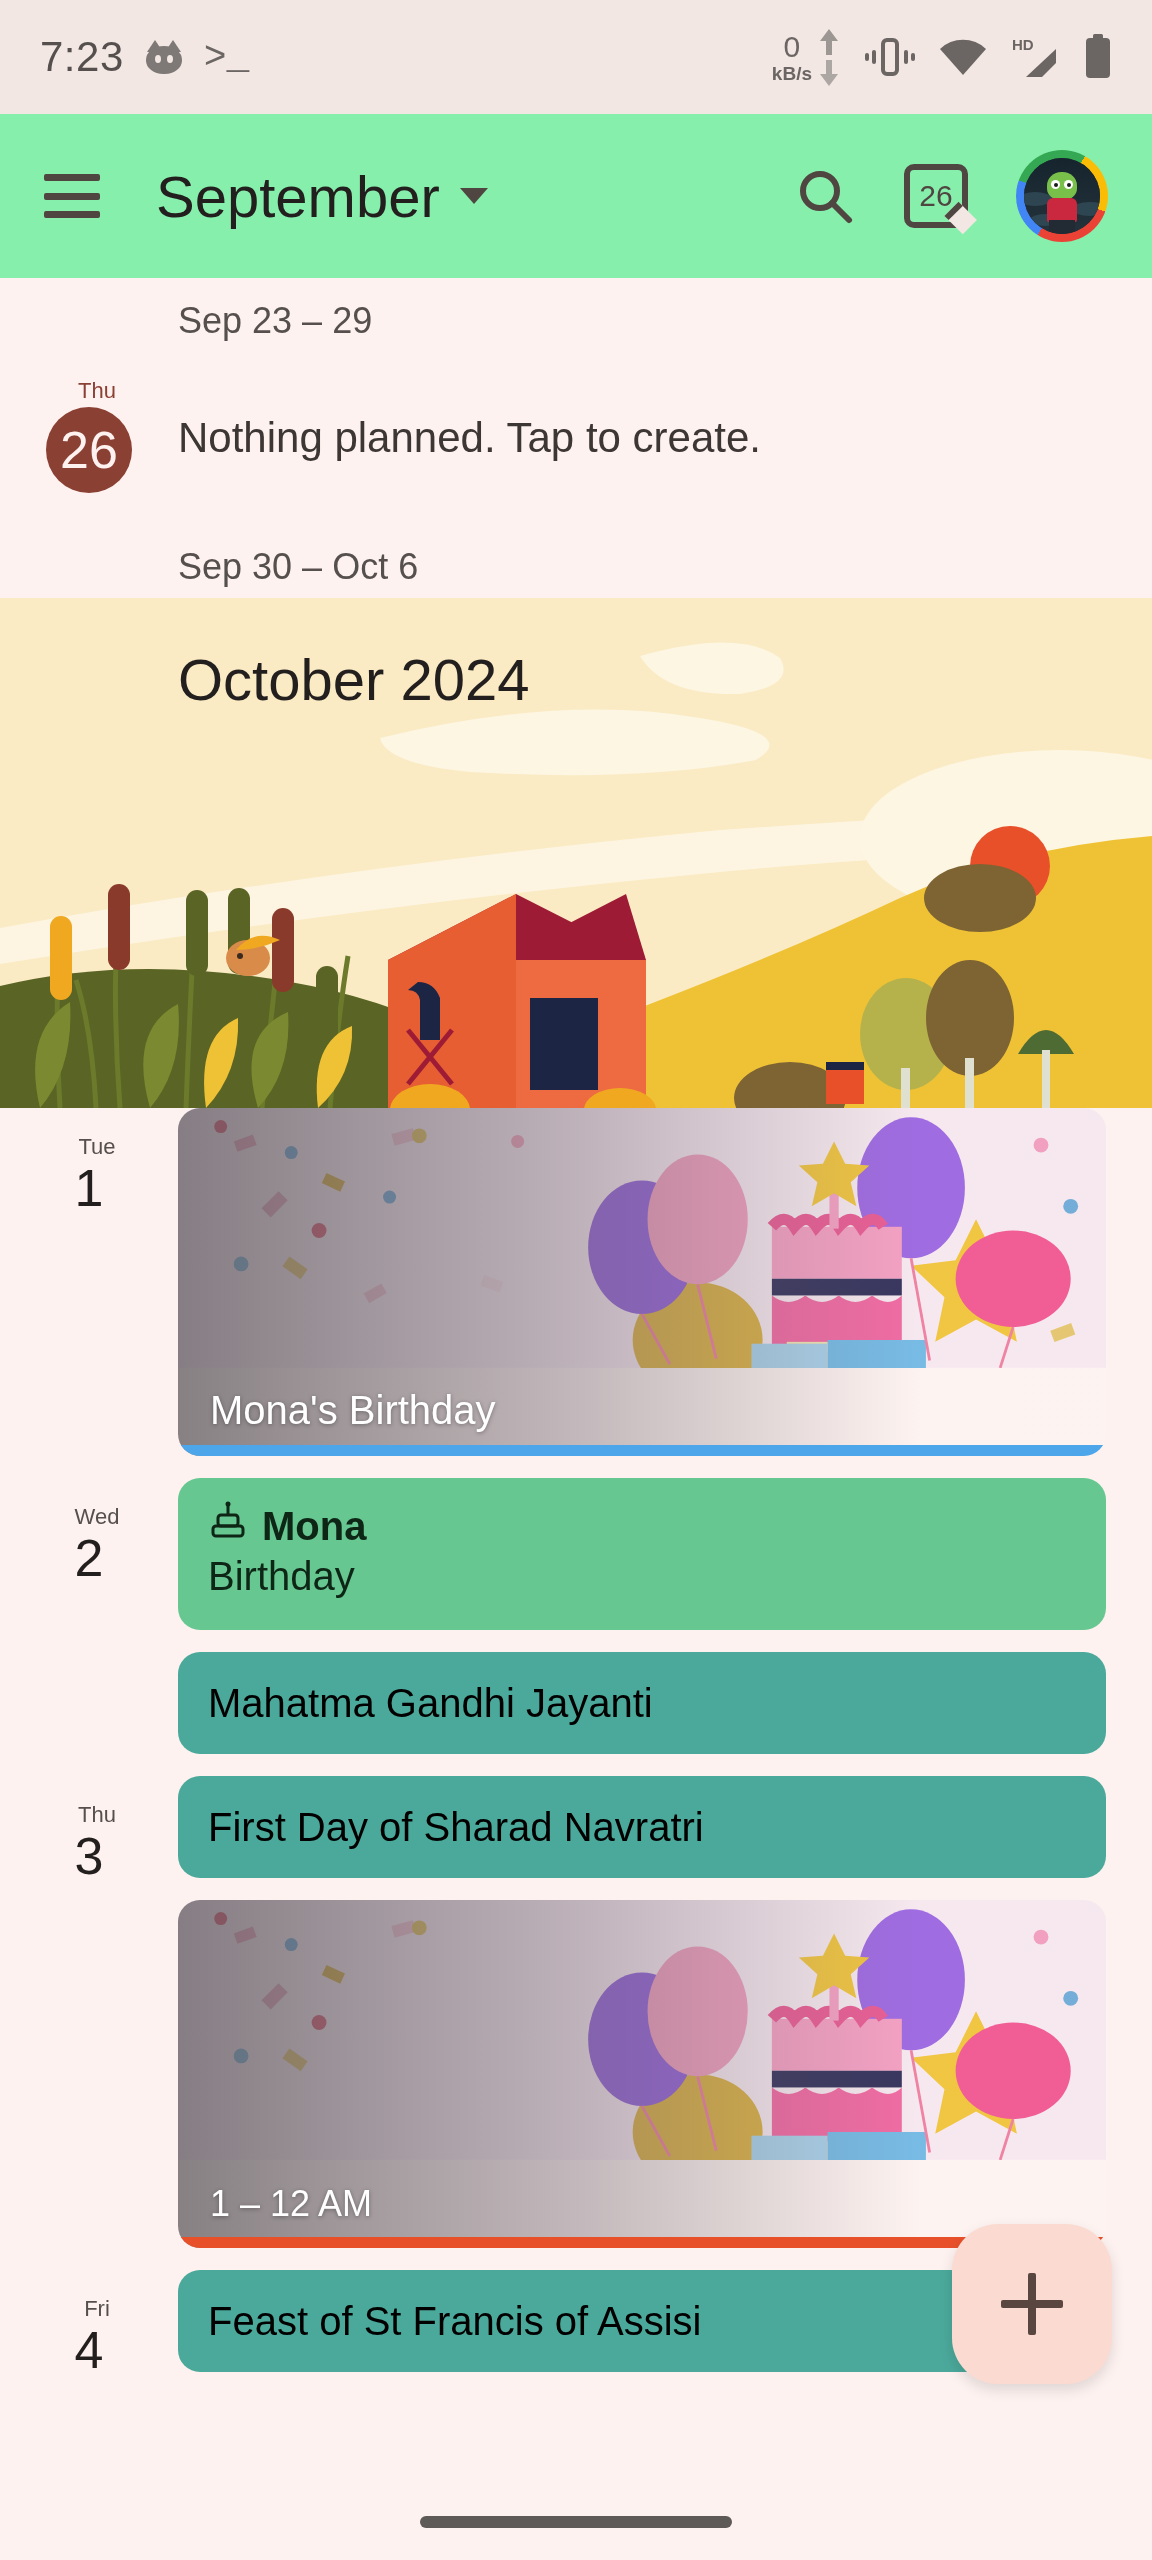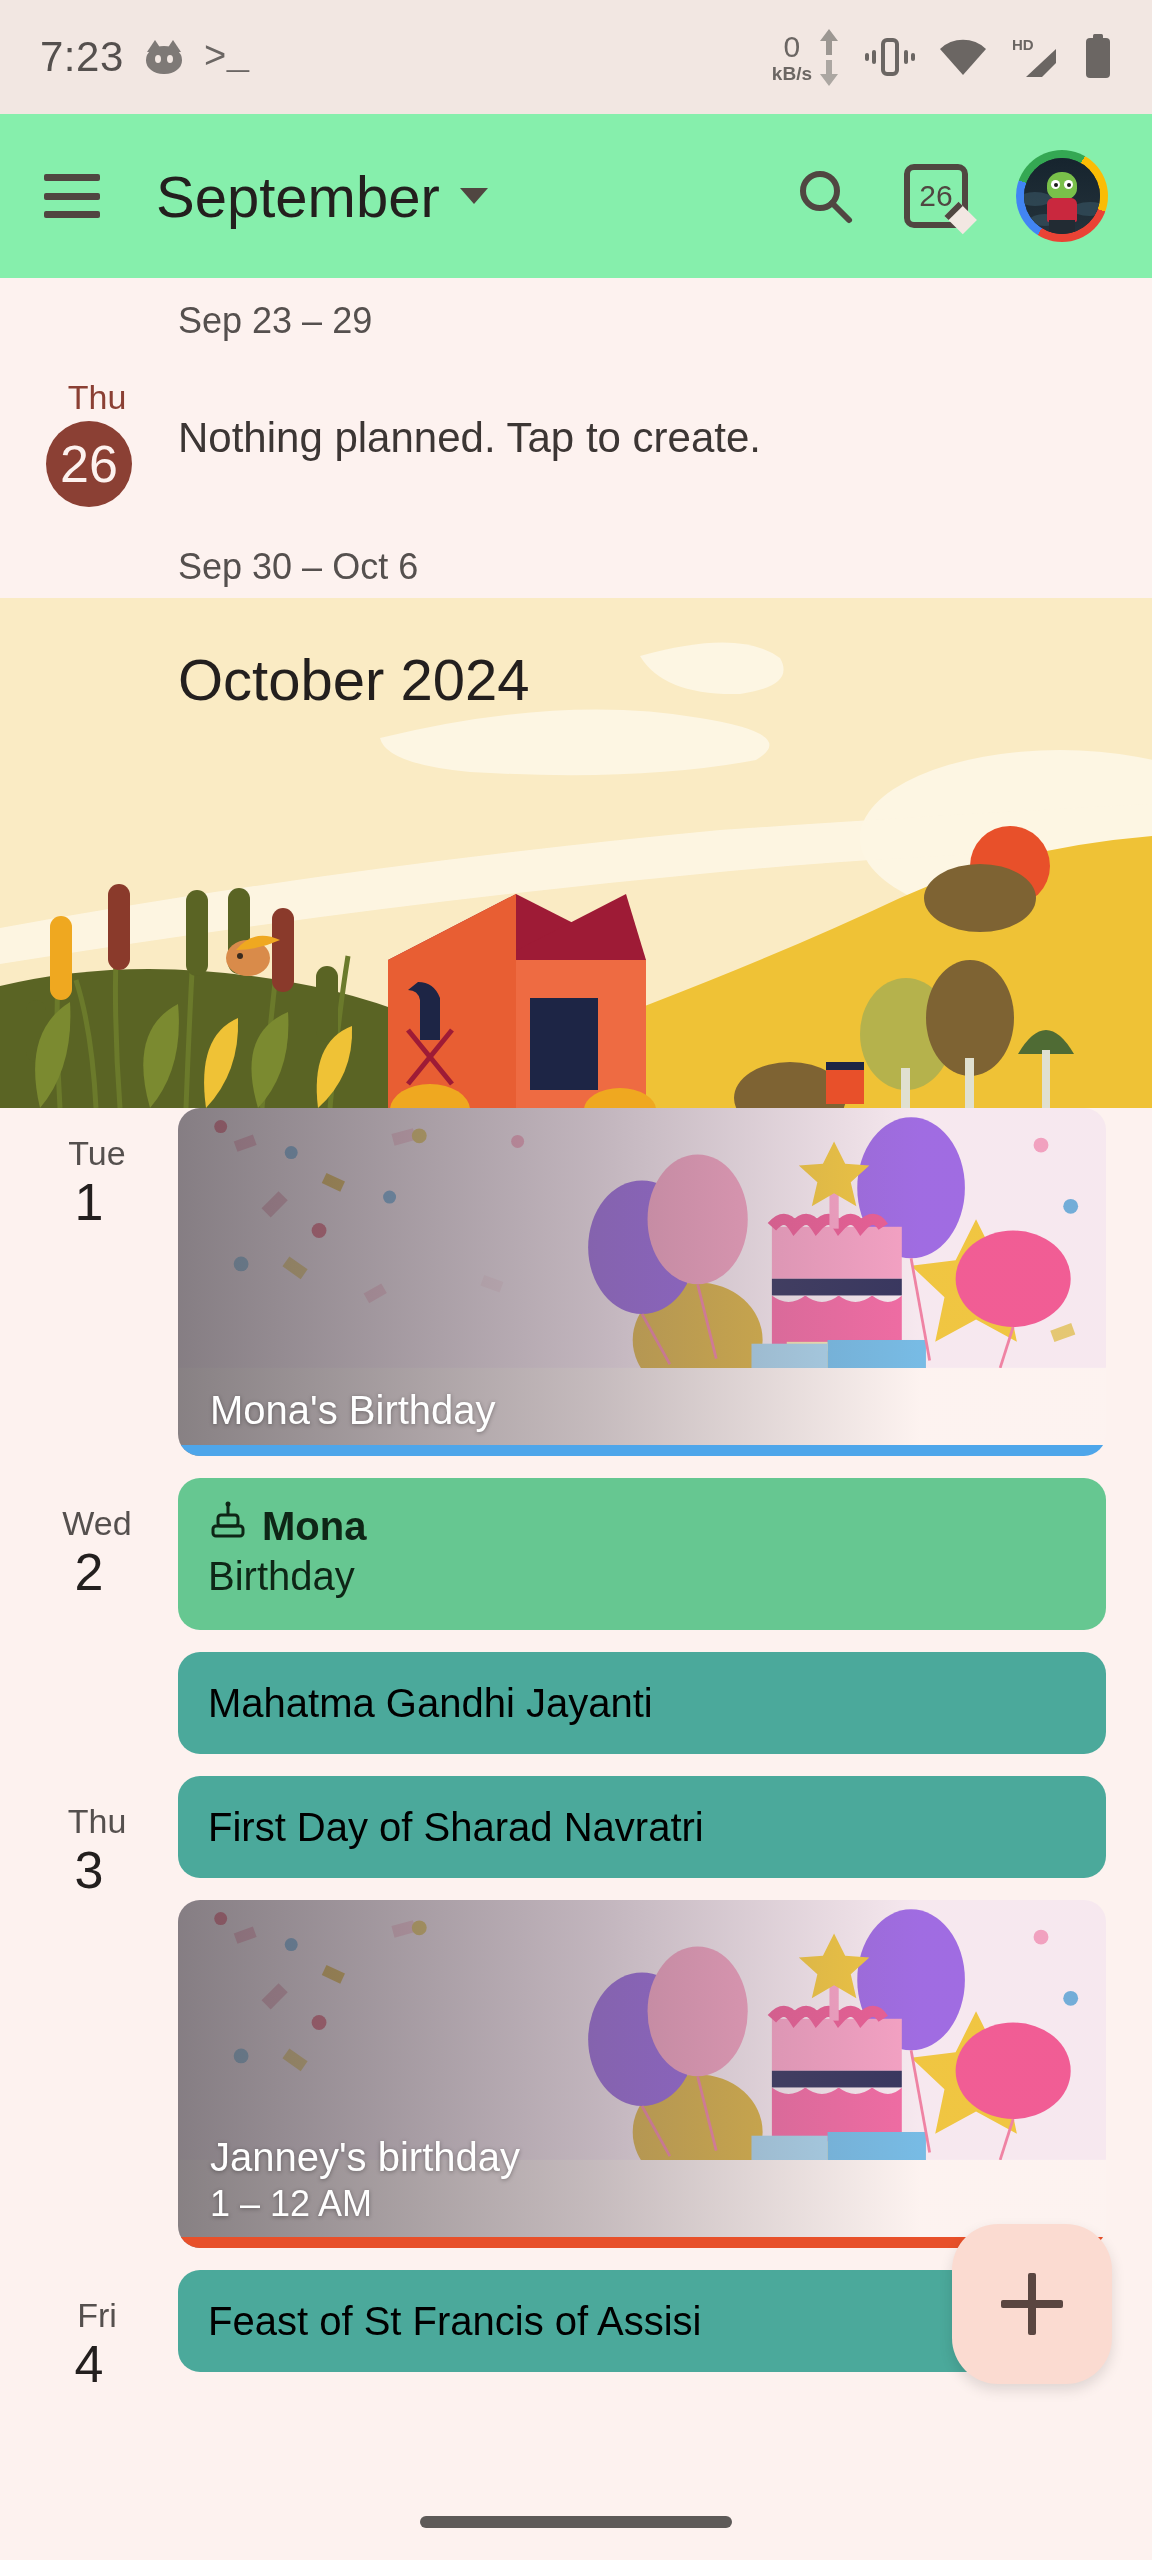--- a/index.html
+++ b/index.html
@@ -78,21 +78,21 @@
   .av-pupil{position:absolute;top:2.5px;left:2.5px;width:4px;height:4px;background:#1b1b1b;border-radius:50%;}
   .av-body { position:absolute; left:50%; top:40px; transform:translateX(-50%); width:30px;height:24px;
     background:#C9283E; border-radius:6px 6px 2px 2px; }
   .av-legs { position:absolute; left:50%; bottom:0; transform:translateX(-50%); width:26px;height:14px;background:#222B33; }
 
   
   .list { background:#FDF2EF; }
   .week-label { font-size:36px; color:#55504E; padding:22px 0 10px 178px; }
   .day-row { display:flex; padding:0 0 0 0; }
   .day-gutter { width:178px; flex:0 0 178px; display:flex; flex-direction:column; align-items:center; padding-top:26px; }
-  .dow { font-size:34px; color:#55504E; line-height:1.15;margin-left:16px; }
+  .dow { font-size:22px; color:#55504E; line-height:1.15;margin-left:16px; }
   .dnum { font-size:52px; color:#231F1E; line-height:1.15; }
   .dow.today, .dnum.today { color:#8B4034; }
   .today-circle {
     width:86px;height:86px;border-radius:50%;background:#8B4034;color:#FDF2EF;
     display:flex;align-items:center;justify-content:center;font-size:52px;margin-top:4px;
   }
   .day-events { flex:1; padding-right:46px; }
 
   .empty-row { display:flex; align-items:center; min-height:172px; }
   .empty-txt { font-size:42px; color:#3C3634; padding-left:0; cursor:pointer; }
@@ -482,21 +482,20 @@
               <circle cx="122" cy="48" r="7" fill="#6AA8D6"></circle>
               <circle cx="260" cy="30" r="8" fill="#E0C055"></circle>
               <circle cx="152" cy="132" r="8" fill="#D9566D"></circle>
               <circle cx="68" cy="168" r="8" fill="#78B2D6"></circle>
               <circle cx="930" cy="40" r="8" fill="#F09BBB"></circle>
               <circle cx="962" cy="106" r="8" fill="#6AA8D6"></circle>
             </g>
           </svg>
           <div class="scrim"></div>
           <div class="btext">
-            <div class="btitle">Janney's birthday</div>
             <div class="btime">1 – 12 AM</div>
           </div>
           <div class="accent" style="background:#E8502A;"></div>
         </div>
       </div>
     </div>
 
     <div class="day-row">
       <div class="day-gutter">
         <div class="dow">Fri</div>

